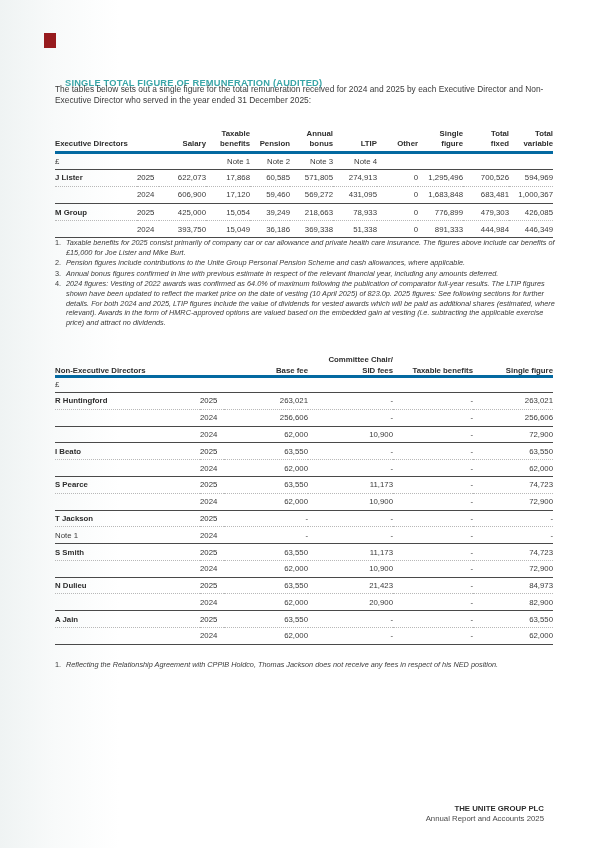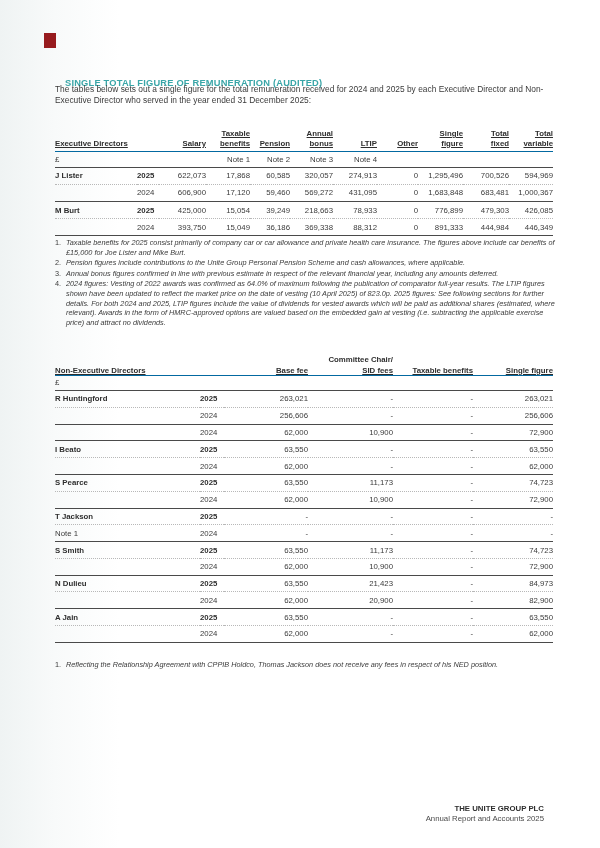--- a/index.html
+++ b/index.html
@@ -9,28 +9,28 @@
   .section-marker{position:absolute;left:44px;top:33px;width:12px;height:15px;}
   .heading{position:absolute;left:55px;top:68px;margin:10px;font-size:9.3px;font-weight:bold;letter-spacing:0.2px;}
   .intro{position:absolute;left:55px;top:84px;width:502px;margin:0;font-size:8.4px;line-height:11.3px;color:#3b3b3b;}
 
   table{border-collapse:collapse;table-layout:fixed;font-size:7.8px;color:#3b3b3b;}
   th,td{padding:0;overflow:hidden;white-space:nowrap;}
   th{font-weight:bold;color:#2e2e2e;}
   .num{text-align:right;}
   .left{text-align:left;}
   th.wrap{white-space:pre-line;vertical-align:bottom;line-height:9.6px;padding-bottom:3px;}
-  tr.hdr-rule th{border-bottom:1px solid #0369a1;text-decoration:underline;}
+  tr.hdr-rule th{border-bottom:3px solid #0369a1;}
   tr.note-row td{padding:2.5px 0 3px 0;border-bottom:1px solid #4a4a4a;}
   tbody td{padding:3.6px 0;}
   tr.rule-dotted td{border-bottom:1px dotted #b8b8b8;}
   tr.rule-solid td{border-bottom:1px solid #4a4a4a;}
   td.dname{font-weight:bold;color:#2e2e2e;}
   td.dname.plain{font-weight:normal;color:#3b3b3b;}
-  td.yr-bold{font-weight:bold;color:#2e2e2e;}
+  td.yr-bold{font-weight:normal;color:#2e2e2e;}
 
   #exec-table{position:absolute;left:55px;top:129px;width:498px;}
   #ned-table{position:absolute;left:55px;top:355px;width:498px;}
   #ned-table thead th{vertical-align:bottom;}
   #ned-table tr.pre-hdr th{font-weight:bold;padding-bottom:1px;line-height:9.6px;}
   #ned-table tbody td{padding:3.4px 0;}
 
   .footnotes{position:absolute;left:55px;width:502px;font-size:7.3px;line-height:9.6px;color:#3b3b3b;}
   #exec-footnotes{top:238px;}
   #ned-footnotes{top:660px;}
@@ -101,61 +101,61 @@
           <td class="num"></td>
         </tr>
       </thead>
     <tbody>
         <tr class="rule-dotted">
           <td class="dname left">J Lister</td>
           <td class="left yr-bold">2025</td>
           <td class="num">622,073</td>
           <td class="num">17,868</td>
           <td class="num">60,585</td>
-          <td class="num">320,057</td>
+          <td class="num">571,805</td>
           <td class="num">274,913</td>
           <td class="num">0</td>
           <td class="num">1,295,496</td>
           <td class="num">700,526</td>
           <td class="num">594,969</td>
         </tr>
         <tr class="rule-solid">
           <td class="dname left"></td>
           <td class="left">2024</td>
           <td class="num">606,900</td>
           <td class="num">17,120</td>
           <td class="num">59,460</td>
           <td class="num">569,272</td>
           <td class="num">431,095</td>
           <td class="num">0</td>
           <td class="num">1,683,848</td>
           <td class="num">683,481</td>
           <td class="num">1,000,367</td>
         </tr>
         <tr class="rule-dotted">
-          <td class="dname left">M Burt</td>
+          <td class="dname left">M Group</td>
           <td class="left yr-bold">2025</td>
           <td class="num">425,000</td>
           <td class="num">15,054</td>
           <td class="num">39,249</td>
           <td class="num">218,663</td>
           <td class="num">78,933</td>
           <td class="num">0</td>
           <td class="num">776,899</td>
           <td class="num">479,303</td>
           <td class="num">426,085</td>
         </tr>
         <tr class="rule-solid">
           <td class="dname left"></td>
           <td class="left">2024</td>
           <td class="num">393,750</td>
           <td class="num">15,049</td>
           <td class="num">36,186</td>
           <td class="num">369,338</td>
-          <td class="num">88,312</td>
+          <td class="num">51,338</td>
           <td class="num">0</td>
           <td class="num">891,333</td>
           <td class="num">444,984</td>
           <td class="num">446,349</td>
         </tr>
       </tbody>
   </table>
 
   <div id="exec-footnotes" class="footnotes">
       <div class="fn">

